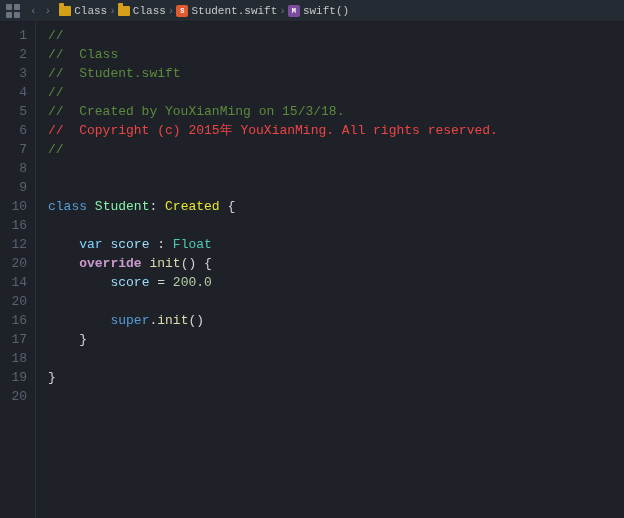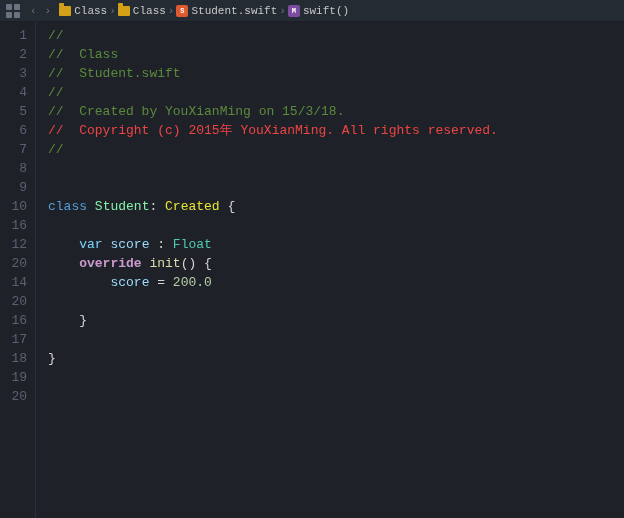--- a/index.html
+++ b/index.html
@@ -225,17 +225,18 @@
       <div class="code-line"><span style="color: #ef4444;">//  Copyright (c) 2015年 YouXianMing. All rights reserved.</span></div>
       <div class="code-line"><span style="color: rgb(92, 138, 60);">//</span></div>
       <div class="code-line">&nbsp;</div>
       <div class="code-line">&nbsp;</div>
       <div class="code-line"><span style="color: rgb(86, 156, 214);">class</span><span style="color: rgb(212, 212, 212);"> </span><span style="color: #86efac;">Student</span><span style="color: rgb(212, 212, 212);">: </span><span style="color: rgb(232, 232, 46);">Created</span><span style="color: rgb(212, 212, 212);"> {</span></div>
       <div class="code-line">&nbsp;</div>
       <div class="code-line"><span style="color: rgb(212, 212, 212);">    </span><span style="color: #7dd3fc;">var</span><span style="color: rgb(212, 212, 212);"> </span><span style="color: rgb(156, 220, 254);">score</span><span style="color: rgb(212, 212, 212);"> : </span><span style="color: rgb(78, 201, 176); margin-top: 12px;">Float</span></div>
       <div class="code-line"><span style="color: rgb(212, 212, 212);">    </span><span style="color: rgb(204, 153, 205); font-weight: bold;">override</span><span style="color: rgb(212, 212, 212);"> </span><span style="color: rgb(220, 220, 170);">init</span><span style="color: rgb(212, 212, 212);">() {</span></div>
       <div class="code-line"><span style="color: rgb(212, 212, 212);">        </span><span style="color: rgb(156, 220, 254);">score</span><span style="color: rgb(212, 212, 212);"> = </span><span style="color: rgb(181, 206, 168);">200.0</span></div>
       <div class="code-line">&nbsp;</div>
+      <div class="code-line"><span style="color: rgb(212, 212, 212);">        </span><span style="color: rgb(86, 156, 214);">super</span><span style="color: rgb(212, 212, 212);">.</span><span style="color: rgb(220, 220, 170);">init</span><span style="color: rgb(212, 212, 212);">()</span></div>
       <div class="code-line"><span style="color: rgb(212, 212, 212);">    }</span></div>
       <div class="code-line">&nbsp;</div>
       <div class="code-line"><span style="color: rgb(212, 212, 212);">}</span></div>
     </div>
 </div>
 
 </body></html>

